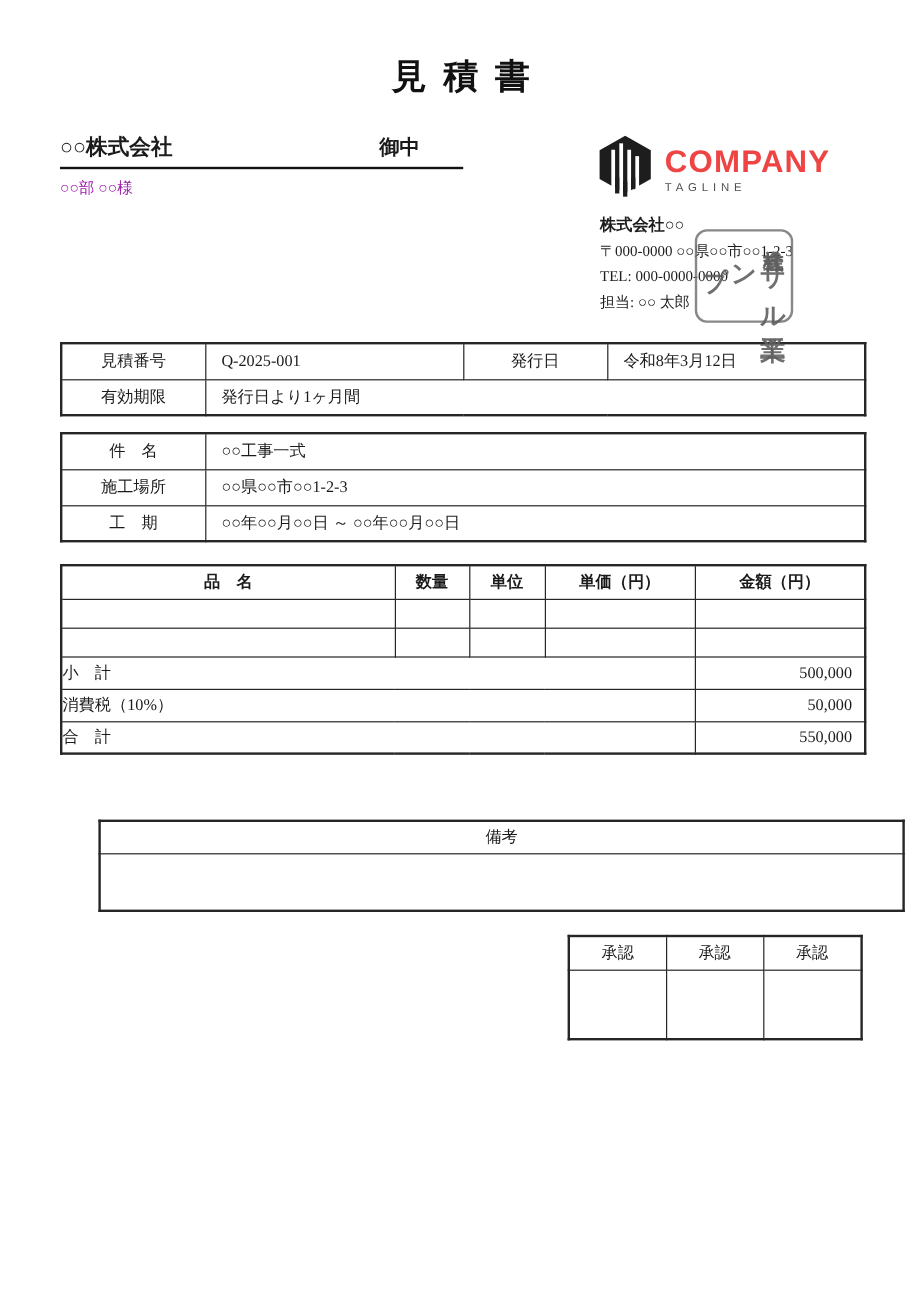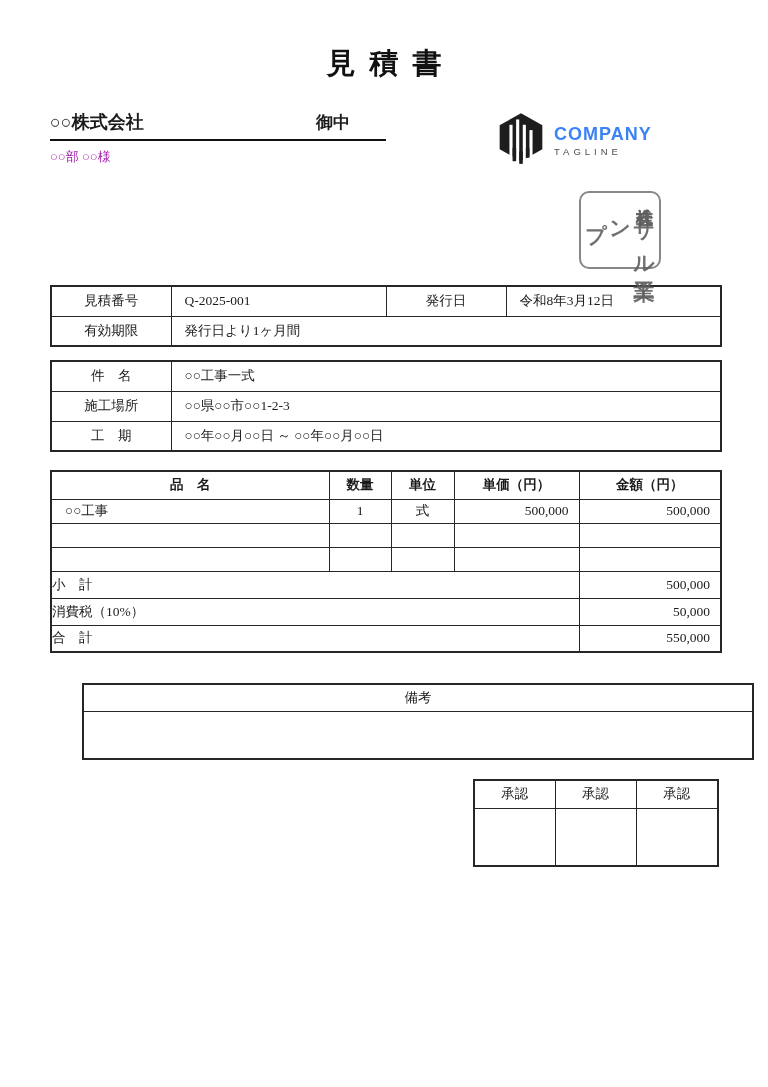--- a/index.html
+++ b/index.html
@@ -50,24 +50,24 @@
   .logo-block {
     position: absolute;
     left: 497px; top: 112px;
     display: flex;
     align-items: center;
     gap: 9px;
   }
   .logo-texts { display: flex; flex-direction: column; }
   .logo-name {
     font-family: "Liberation Sans", "DejaVu Sans", sans-serif;
-    font-size: 18px;
+    font-size: 26px;
     font-weight: bold;
     letter-spacing: 1px;
-    color: #3b82f6;
+    color: #ef4444;
     line-height: 1.05;
   }
   .logo-tagline {
     font-family: "Liberation Sans", "DejaVu Sans", sans-serif;
     font-size: 9.5px;
     letter-spacing: 4px;
     color: #4e4e4e;
     margin-top: 3px;
   }
   .company-info {
@@ -174,20 +174,26 @@
         <rect x="25" y="44" width="4" height="14" fill="#1d1d1d"></rect>
         <rect x="32.5" y="40" width="4" height="11" fill="#1d1d1d"></rect>
       </svg>
     </span>
     <span class="logo-texts">
       <span class="logo-name">COMPANY</span>
       <span class="logo-tagline">TAGLINE</span>
     </span>
   </div>
 
+  <div class="company-info">
+    <div class="company-name">株式会社○○</div>
+    <div>〒000-0000 ○○県○○市○○1-2-3</div>
+    <div>TEL: 000-0000-0000</div>
+    <div>担当: ○○ 太郎</div>
+  </div>
 
   <div class="stamp">
     <div class="stamp-col stamp-col-1">株式会社</div>
     <div class="stamp-col stamp-col-2">サンプ</div>
     <div class="stamp-col stamp-col-3">ル工業</div>
   </div>
 
   <table class="doc meta-table">
     <colgroup>
         <col style="width:120px">
@@ -240,27 +246,20 @@
       </colgroup>
     <tbody>
         <tr>
       <th>品　名</th>
       <th>数量</th>
       <th>単位</th>
       <th>単価（円）</th>
       <th>金額（円）</th>
     </tr>
     <tr>
-      <td class="val item-row">○○工事</td>
-      <td class="ctr item-row">1</td>
-      <td class="ctr item-row">式</td>
-      <td class="num item-row">500,000</td>
-      <td class="num item-row">500,000</td>
-    </tr>
-    <tr>
       <td class="val item-row"></td>
       <td class="ctr item-row"></td>
       <td class="ctr item-row"></td>
       <td class="num item-row"></td>
       <td class="num item-row"></td>
     </tr>
     <tr>
       <td class="val item-row"></td>
       <td class="ctr item-row"></td>
       <td class="ctr item-row"></td>

